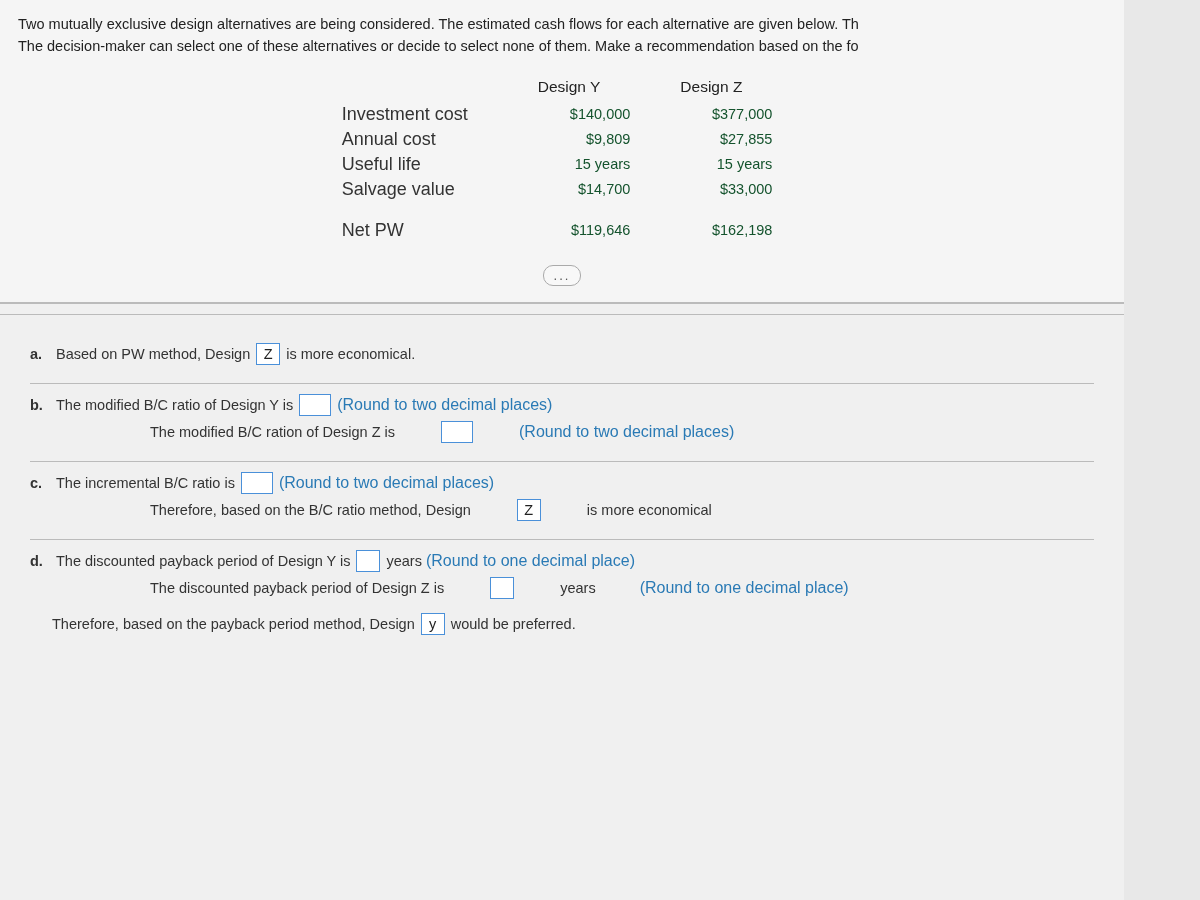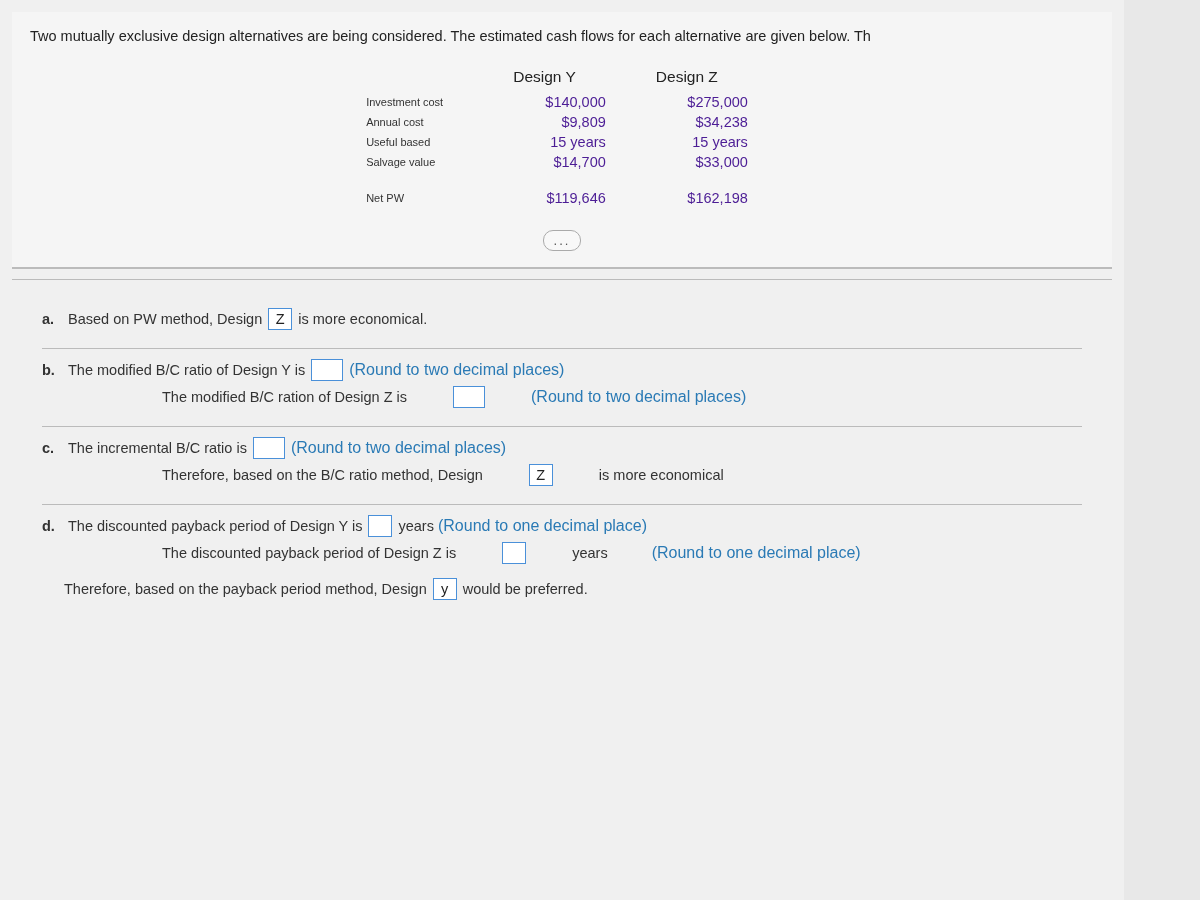--- a/index.html
+++ b/index.html
@@ -8,21 +8,21 @@
       font-size: 15px;
       background: #e8e8e8;
       width: 1200px;
       min-height: 900px;
       color: #222;
     }
     .page {
       background: #f0f0f0;
       width: 1124px;
       min-height: 900px;
-      padding: 12px;
+      padding: 0;
     }
     .top-section {
       background: #f5f5f5;
       padding: 14px 18px 12px 18px;
       border-bottom: 2px solid #bbb;
     }
     .intro-text {
       font-size: 14.5px;
       line-height: 1.5;
       color: #222;
@@ -41,27 +41,27 @@
       text-align: center;
       font-weight: normal;
       padding: 2px 40px 6px 40px;
       font-size: 15.5px;
       color: #222;
     }
     .data-table td.label {
       text-align: left;
       padding: 2px 30px 2px 0;
       color: #333;
-      font-size: 11px;
+      font-size: 18px;
     }
     .data-table td.value {
       text-align: right;
       padding: 2px 10px 2px 20px;
       font-size: 14.5px;
-      color: #4c1d95;
+      color: #14532d;
     }
     .data-table tr.net-pw-row td {
       padding-top: 10px;
     }
     .divider-row td {
       height: 8px;
     }
     .ellipsis-btn {
       display: inline-block;
       border: 1px solid #aaa;
@@ -140,44 +140,45 @@
     }
   </style>
 </head>
 <body>
 
 <div class="page">
 
   <div class="top-section">
     <div class="intro-text">
       <div>Two mutually exclusive design alternatives are being considered. The estimated cash flows for each alternative are given below. Th</div>
+      <div>The decision-maker can select one of these alternatives or decide to select none of them. Make a recommendation based on the fo</div>
     </div>
 
     <div class="data-table-wrapper">
       <table class="data-table">
         <thead>
           <tr>
             <th></th>
             <th>Design Y</th>
             <th>Design Z</th>
           </tr>
         </thead>
         <tbody>
           <tr>
             <td class="label">Investment cost</td>
             <td class="value">$140,000</td>
-            <td class="value">$275,000</td>
+            <td class="value">$377,000</td>
           </tr>
           <tr>
             <td class="label">Annual cost</td>
             <td class="value">$9,809</td>
-            <td class="value">$34,238</td>
-          </tr>
-          <tr>
-            <td class="label">Useful based</td>
+            <td class="value">$27,855</td>
+          </tr>
+          <tr>
+            <td class="label">Useful life</td>
             <td class="value">15 years</td>
             <td class="value">15 years</td>
           </tr>
           <tr>
             <td class="label">Salvage value</td>
             <td class="value">$14,700</td>
             <td class="value">$33,000</td>
           </tr>
           <tr class="divider-row">
               <td colspan="3"></td>

